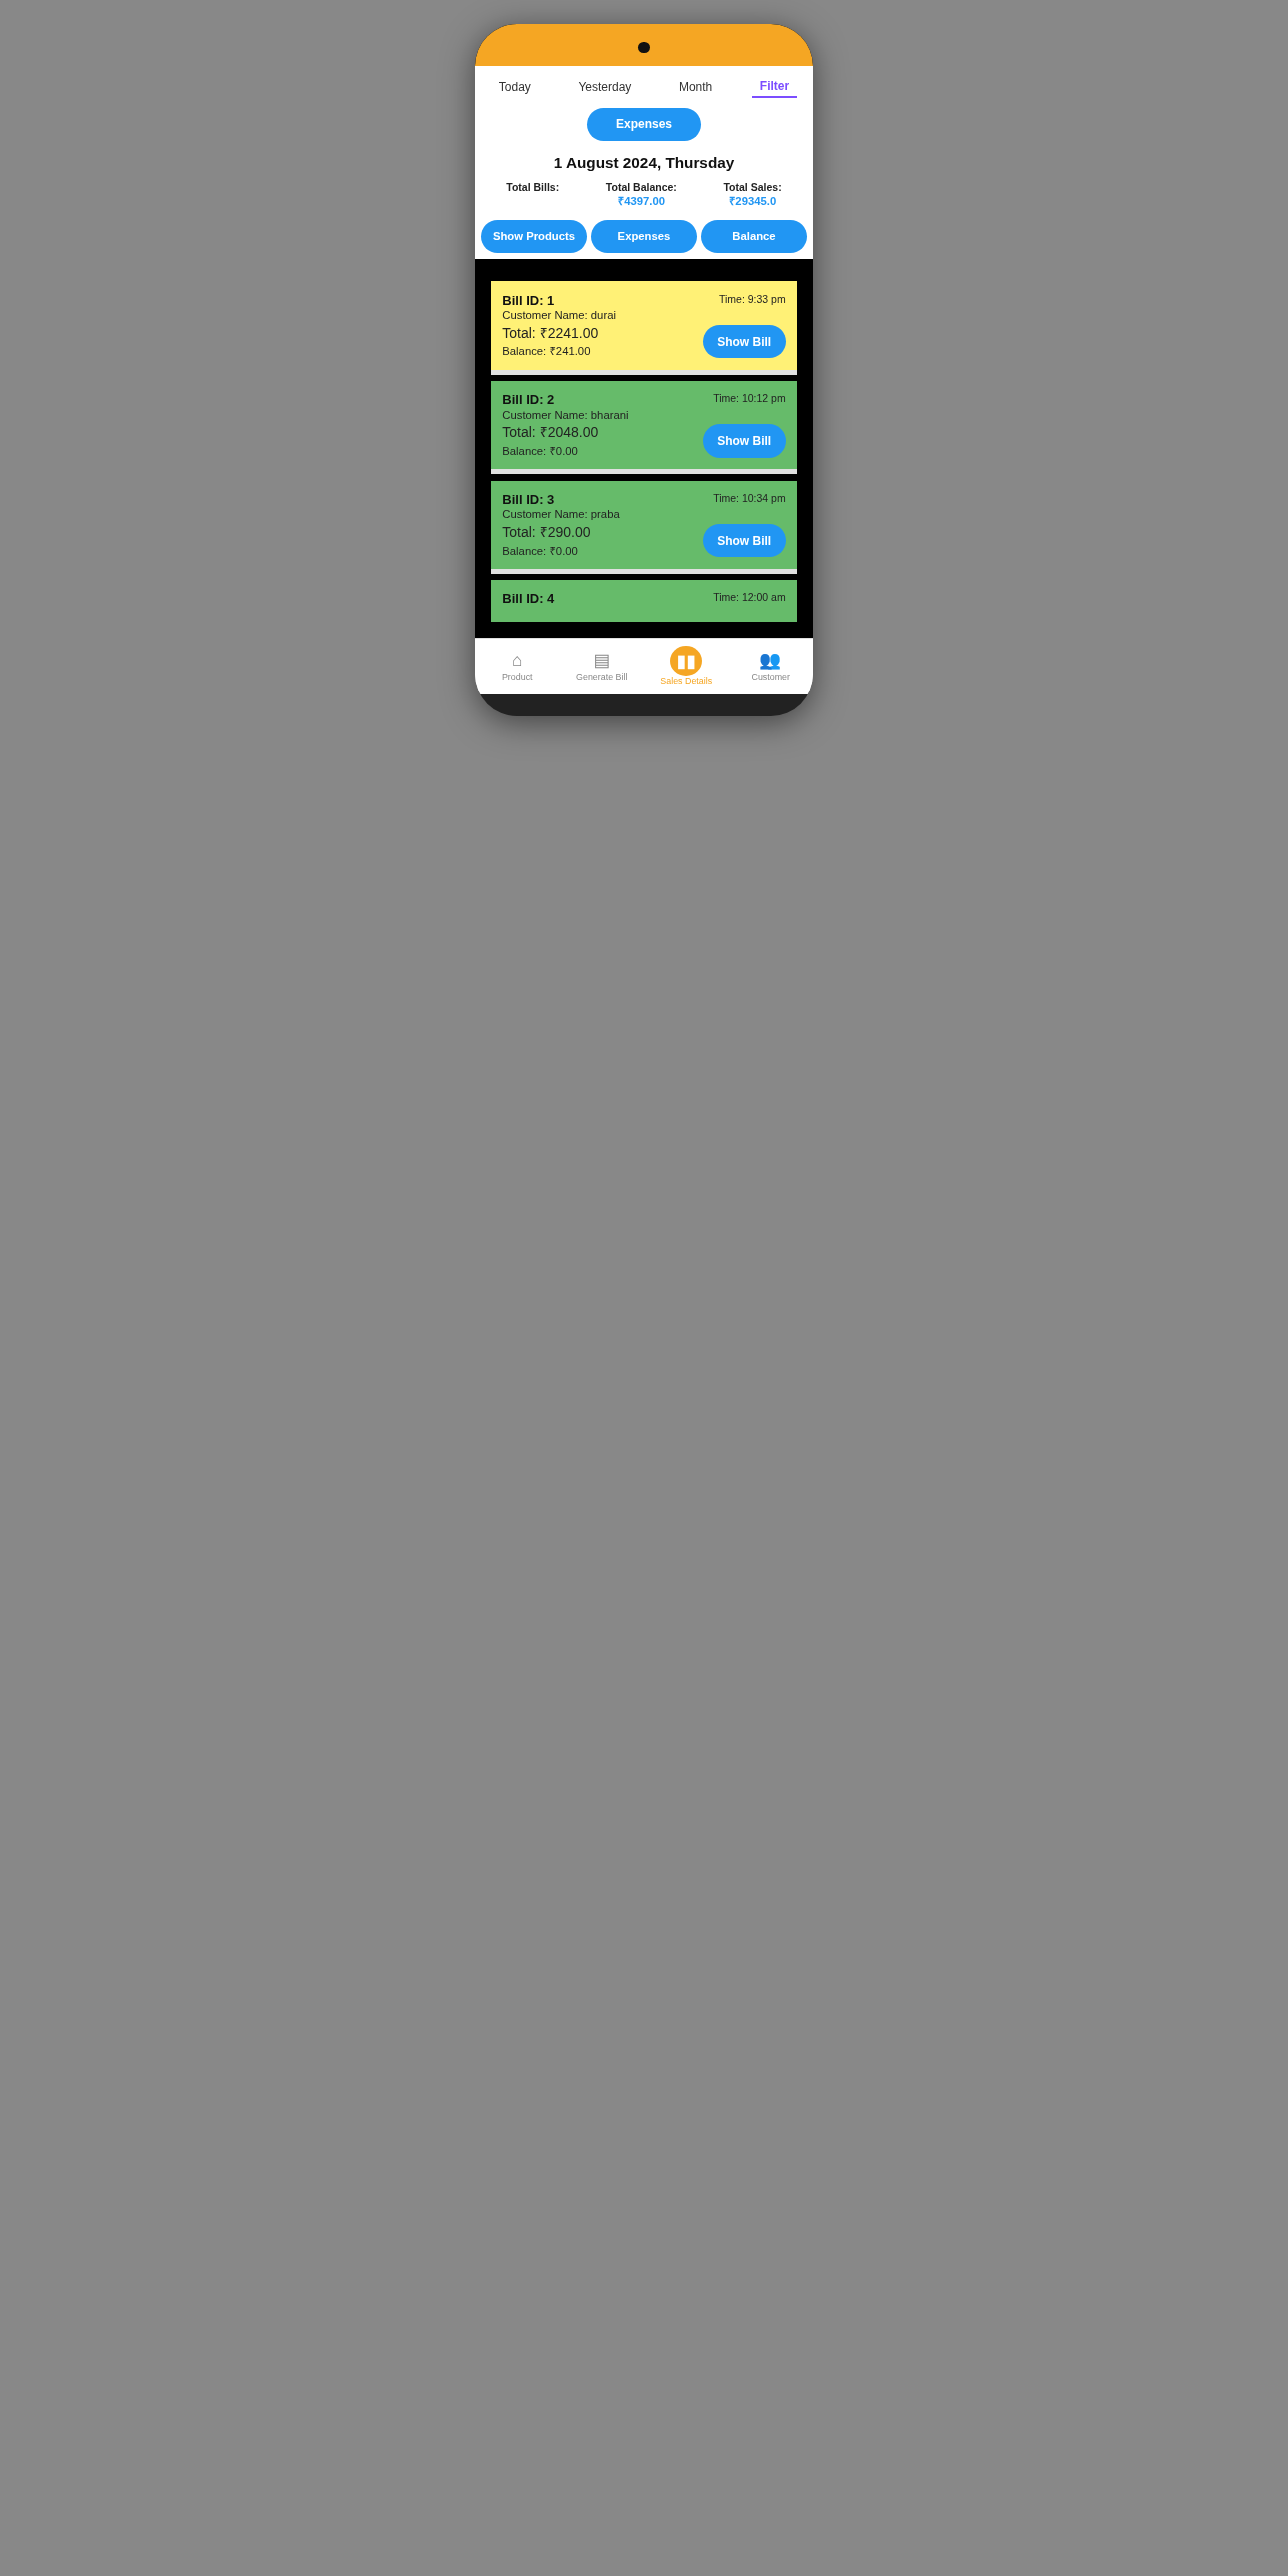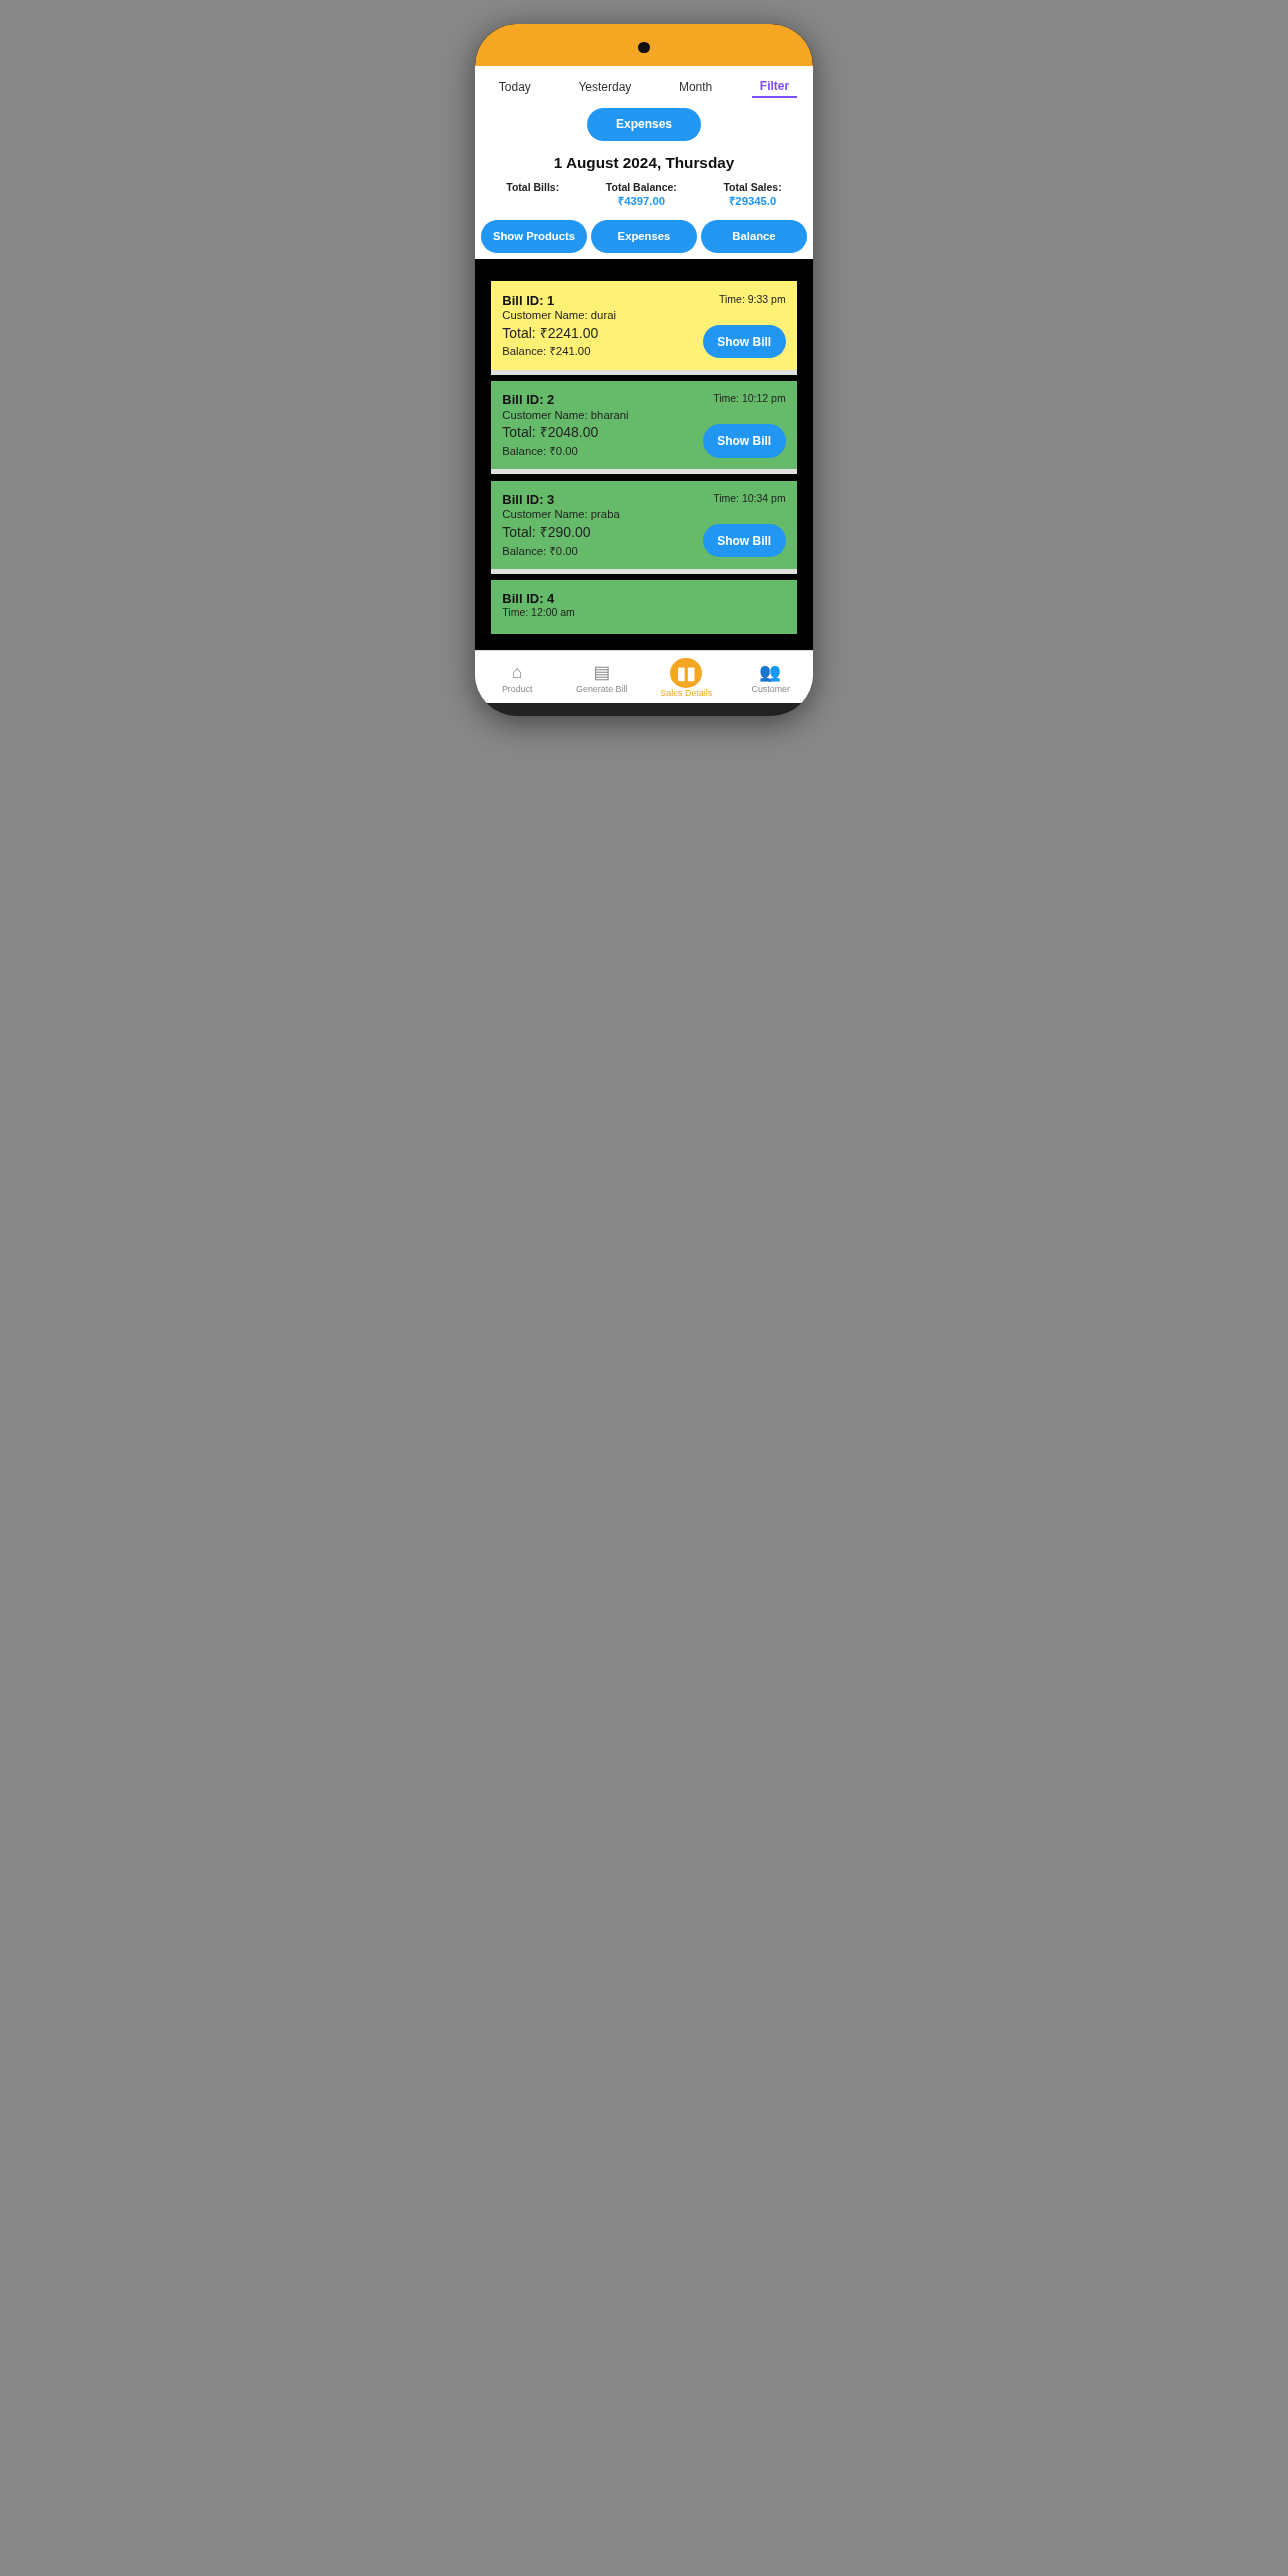--- a/index.html
+++ b/index.html
@@ -230,23 +230,22 @@
       cursor: pointer;
       white-space: nowrap;
     }
 
     
     .bill-card-partial {
       background: #66BB6A;
       margin: 6.4px 0 0 0;
       padding: 11.3px 11.3px 16px 11.3px;
       display: flex;
-      justify-content: flex-end;
+      justify-content: space-between;
       align-items: flex-start;
-      flex-direction: column;
     }
     .bill-id-partial {
       font-size: 13px;
       font-weight: 800;
       color: #111;
     }
     .bill-time-partial {
       font-size: 10.5px;
       color: #222;
       font-weight: 500;

